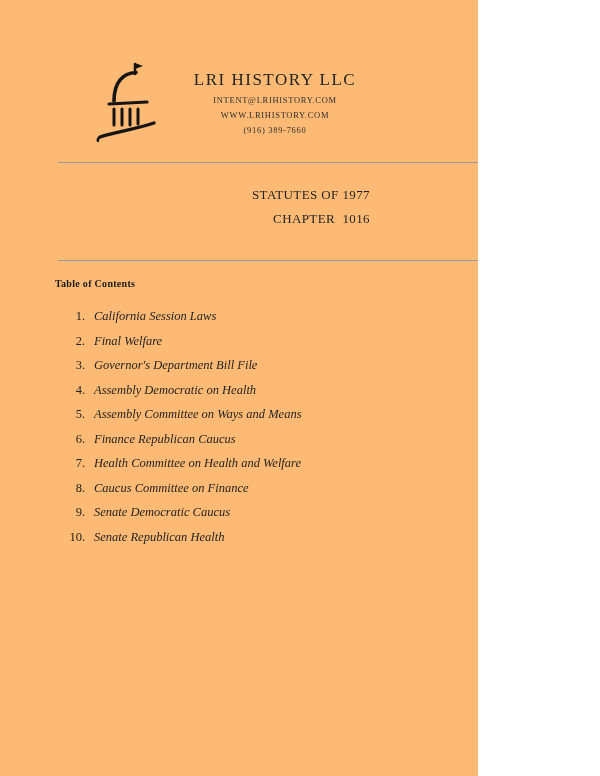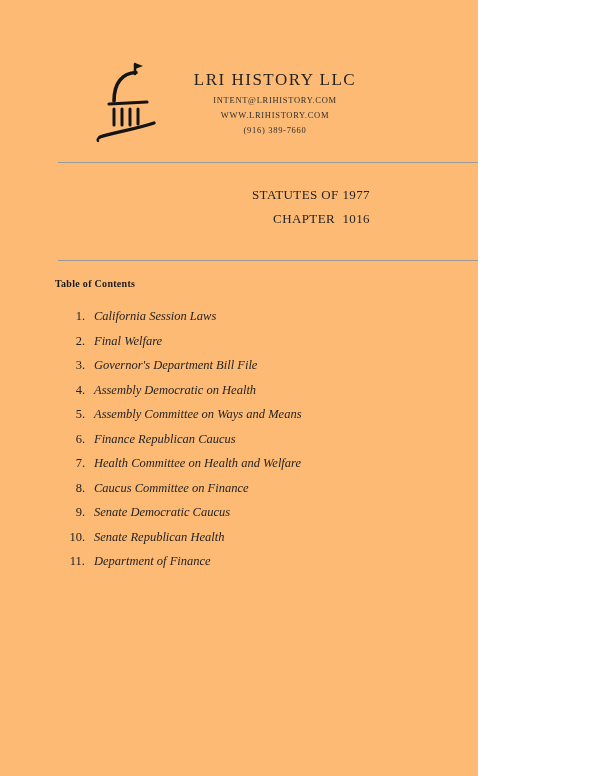--- a/index.html
+++ b/index.html
@@ -169,21 +169,17 @@
         <span class="toc-label">Caucus Committee on Finance</span>
       </div>
       <div class="toc-item">
         <span class="toc-num">9.</span>
         <span class="toc-label">Senate Democratic Caucus</span>
       </div>
       <div class="toc-item">
         <span class="toc-num">10.</span>
         <span class="toc-label">Senate Republican Health</span>
       </div>
-      <div class="toc-item">
-        <span class="toc-num">11.</span>
-        <span class="toc-label">Department of Finance</span>
-      </div>
 
     </div>
   </div>
 
 </div>
 
 </body></html>

